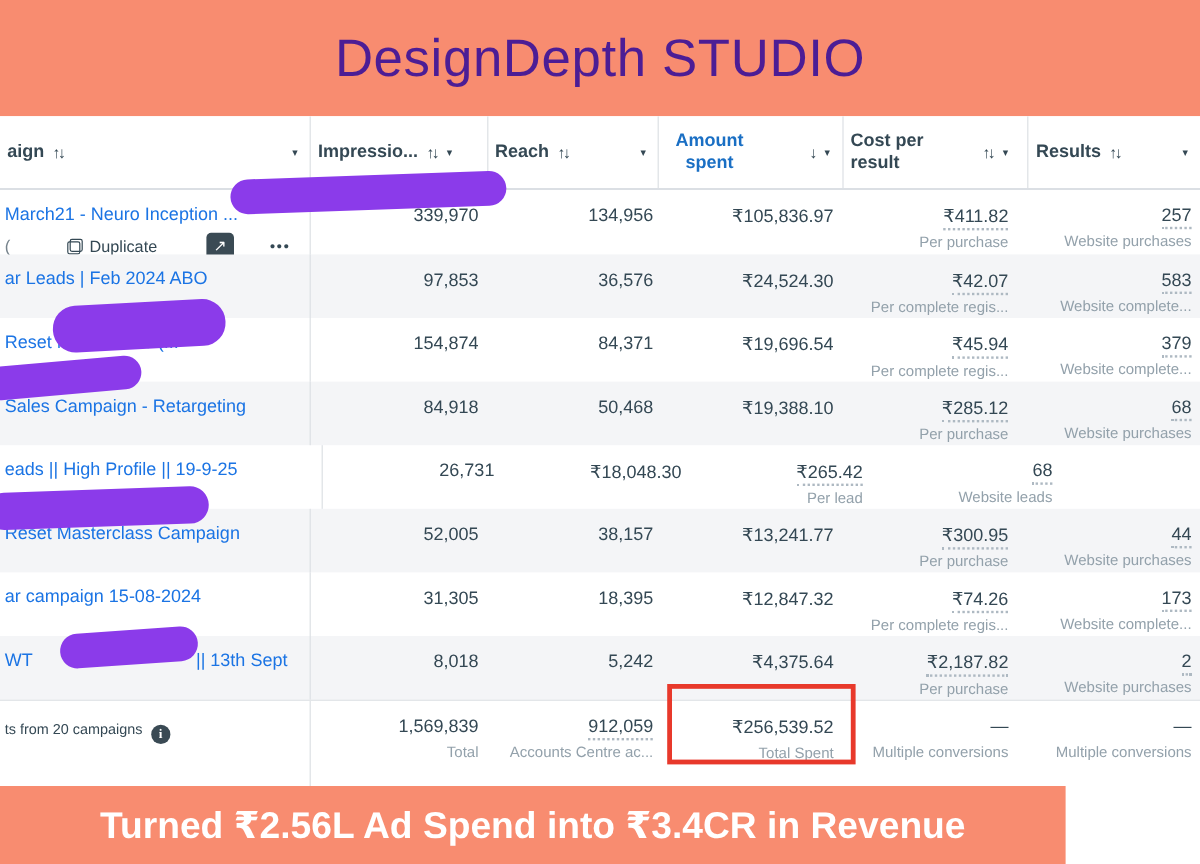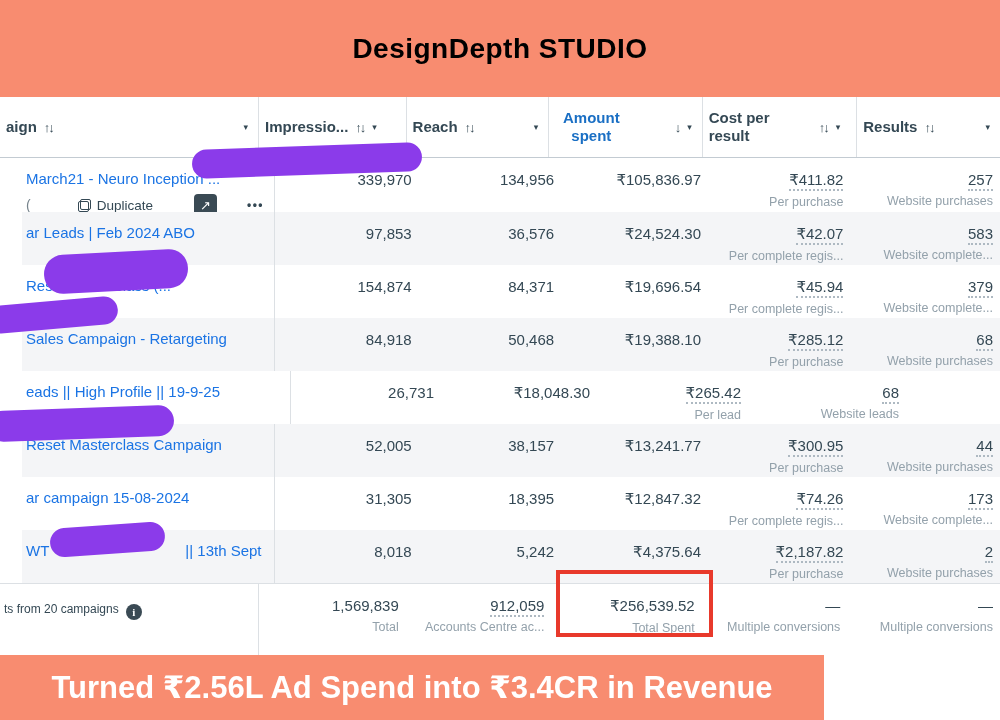--- a/index.html
+++ b/index.html
@@ -2,39 +2,39 @@
 <html><head>
 <meta charset="utf-8">
 <style>
   html,body{margin:0;padding:0;background:#fff;}
   .page{position:relative;width:1000px;height:720px;overflow:hidden;background:#fff;
         font-family:"Liberation Sans","DejaVu Sans",sans-serif;color:#344854;}
 
   
   .banner-top{position:absolute;left:0;top:0;width:1000px;height:97px;background:#F88C70;
               display:flex;align-items:center;justify-content:center;}
-  .banner-top .t{color:#000000;font-size:28px;font-weight:bold;letter-spacing:.5px;}
-  .banner-bottom{position:absolute;left:0;top:655px;width:824px;height:65px;background:#F88C70;
+  .banner-top .t{color:#4c1d95;font-size:44px;font-weight:normal;letter-spacing:.5px;}
+  .banner-bottom{position:absolute;left:0;top:655px;width:888px;height:65px;background:#F88C70;
               display:flex;align-items:center;justify-content:center;}
   .banner-bottom .t{color:#fff;font-size:31px;font-weight:bold;}
 
   
   .table{position:absolute;left:0;top:97px;width:1000px;background:#fff;}
   .thead{display:flex;height:60px;border-bottom:1px solid #C3CBD2;background:#fff;}
   .th{box-sizing:border-box;display:flex;align-items:center;padding:0 10px 0 6px;
       font-size:15px;font-weight:bold;color:#344854;border-right:1px solid #DCE0E4;}
   .th:last-child{border-right:none;}
   .th .lbl{line-height:18px;}
   .th .lbl.blue{color:#1A6FC4;text-align:center;}
   .th .sort{font-size:13px;letter-spacing:-2px;margin-left:7px;color:#344854;white-space:nowrap;}
   .th .caret{font-size:9px;color:#344854;margin-left:8px;}
   .th .grow{flex:1;}
   .c0{width:269px;} .c1{width:153px;} .c2{width:148px;} .c3{width:159px;} .c4{width:160px;} .c5{width:148px;}
 
-  .row{display:flex;height:53px;margin-left:22px;}
+  .row{display:flex;height:53px;}
   .row.first{height:54px;}
   .row.stripe{background:#F4F5F7;}
   .cell{box-sizing:border-box;font-size:15px;}
   .cell.camp{border-right:1px solid #DCE0E4;padding:12px 4px 0 4px;overflow:hidden;white-space:nowrap;}
   .cell.num{text-align:right;padding-top:13px;color:#344854;}
   .cell.num.c1{padding-right:8px;} .cell.num.c2{padding-right:5px;}
   .cell.num.c3{padding-right:8px;} .cell.num.c4{padding-right:17px;} .cell.num.c5{padding-right:7px;}
   .link{color:#1B74E4;text-decoration:none;font-size:15px;}
   .sub{display:block;font-size:12.5px;color:#93A1AB;margin-top:6px;white-space:nowrap;}
   .dotted{border-bottom:2px dotted #AEB9C2;padding-bottom:1px;}

